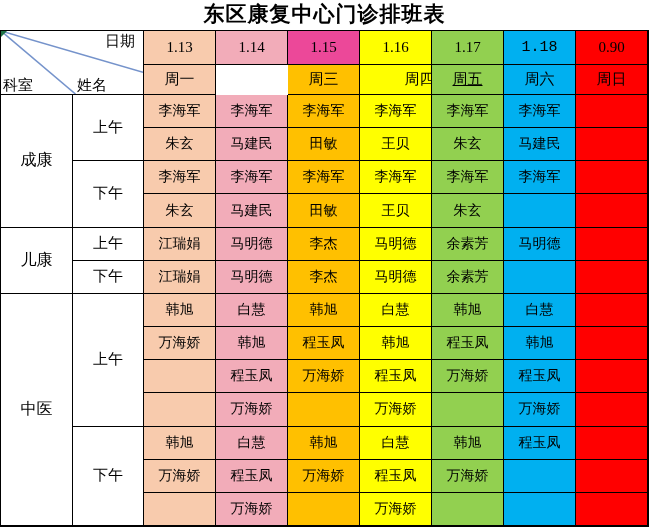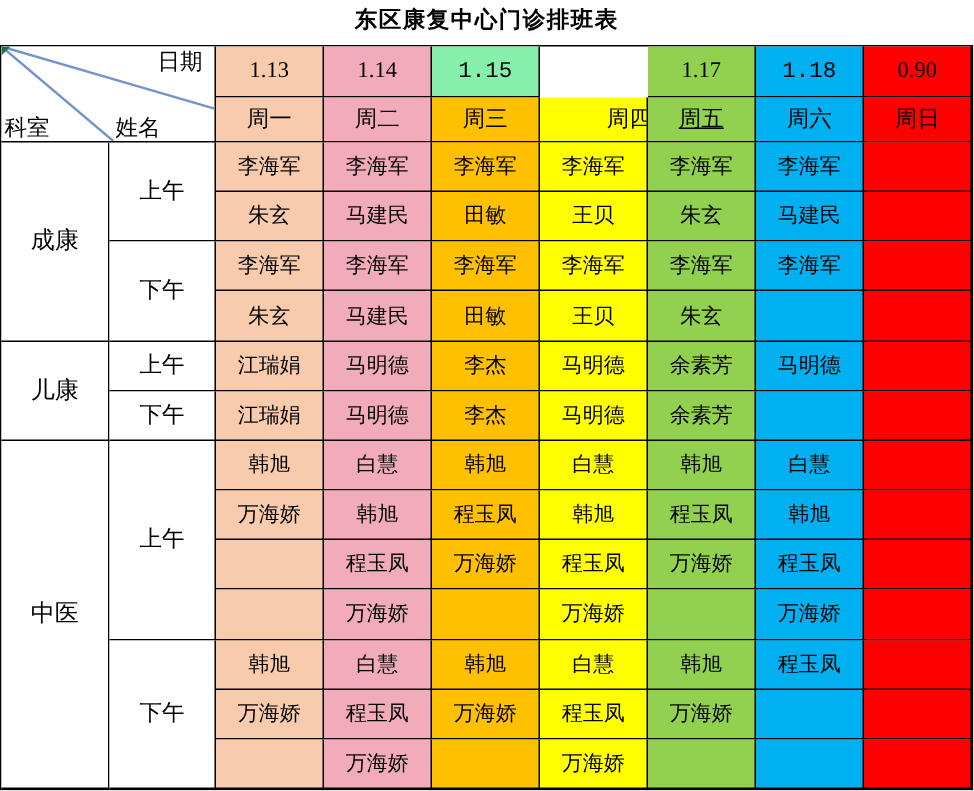--- a/index.html
+++ b/index.html
@@ -7,21 +7,21 @@
     position:relative;
     width:649px;height:527px;
     background:#fff;
     font-family:"Liberation Sans", sans-serif;
     color:#000;
     overflow:hidden;
   }
   .title{
     height:14px;line-height:28px;
     text-align:center;
-    font-size:15px;font-weight:bold;
+    font-size:21px;font-weight:bold;
     font-family:"Liberation Serif", serif;
     letter-spacing:1px;
   }
   .grid{
     position:absolute;top:30px;left:0;
     width:649px;height:497px;
     box-sizing:border-box;
     border:1px solid #000;
     display:grid;
     grid-template-columns:72px 71px repeat(7, 1fr);
@@ -80,27 +80,27 @@
         <line x1="0" y1="0" x2="75" y2="64" stroke="#7593cb" stroke-width="1.6"></line>
       </svg>
       <span class="err-tri"></span>
       <span class="lbl lbl-date">日期</span>
       <span class="lbl lbl-dept">科室</span>
       <span class="lbl lbl-name">姓名</span>
     </div>
 
     <div class="cell hdr date" style="grid-area: 1 / 3; background-color: rgb(248, 203, 173);" x="1.13">1.13</div>
     <div class="cell hdr date" style="grid-area: 1 / 4; background-color: rgb(242, 172, 185);">1.14</div>
-    <div class="cell hdr date" style="grid-area: 1 / 5; background-color: #86efac; font-family: Liberation Mono, monospace;">1.15</div>
+    <div class="cell hdr date" style="grid-area: 1 / 5; background-color: #ec4899;">1.15</div>
+    <div class="cell hdr date" style="grid-area: 1 / 6; background-color: rgb(255, 255, 0);">1.16</div>
     <div class="cell hdr date" style="grid-area: 1 / 7; background-color: rgb(146, 208, 80);">1.17</div>
     <div class="cell hdr date" style="grid-area: 1 / 8; background-color: rgb(0, 176, 240); font-family: Liberation Mono, monospace;">1.18</div>
     <div class="cell hdr date" style="grid-area: 1 / 9; background-color: rgb(255, 0, 0);">0.90</div>
 
     <div class="cell hdr" style="grid-area: 2 / 3; background-color: rgb(248, 203, 173);">周一</div>
-    <div class="cell hdr" style="grid-area: 2 / 4; background-color: rgb(242, 172, 185);">周二</div>
     <div class="cell hdr" style="grid-area: 2 / 5; background-color: rgb(255, 192, 0);">周三</div>
     <div class="cell hdr" style="grid-area: 2 / 6; background-color: rgb(255, 255, 0); padding-left: 48px;">周四</div>
     <div class="cell hdr" style="grid-area: 2 / 7; background-color: rgb(146, 208, 80); text-decoration: underline;">周五</div>
     <div class="cell hdr" style="grid-area: 2 / 9; background-color: rgb(255, 0, 0);">周日</div>
     <div class="cell hdr" style="grid-area: 2 / 8; background-color: rgb(0, 176, 240);">周六</div>
 
     <div class="cell deptc d-ck">成康</div>
     <div class="cell deptc d-ek">儿康</div>
     <div class="cell deptc d-zy">中医</div>
 

